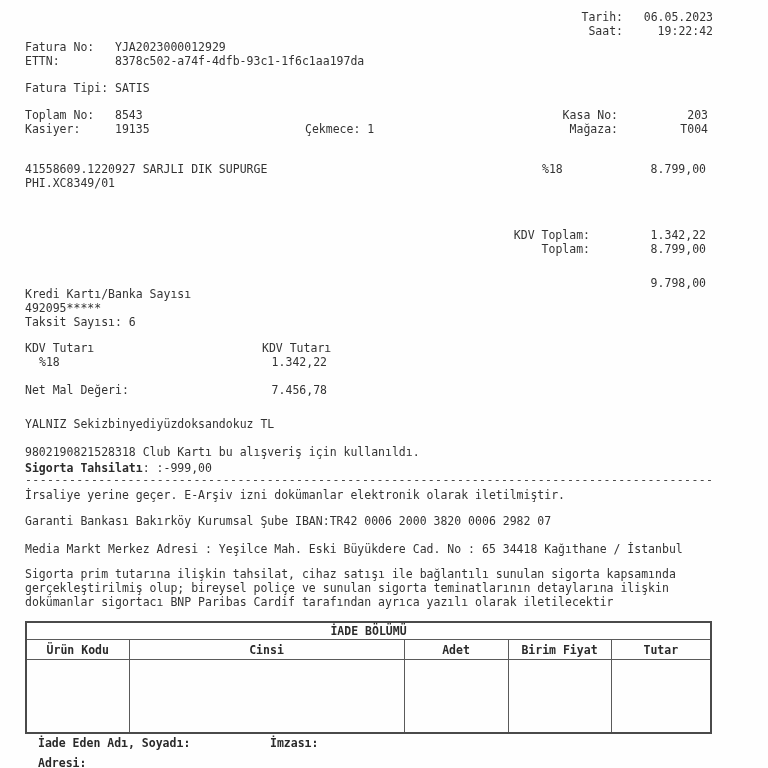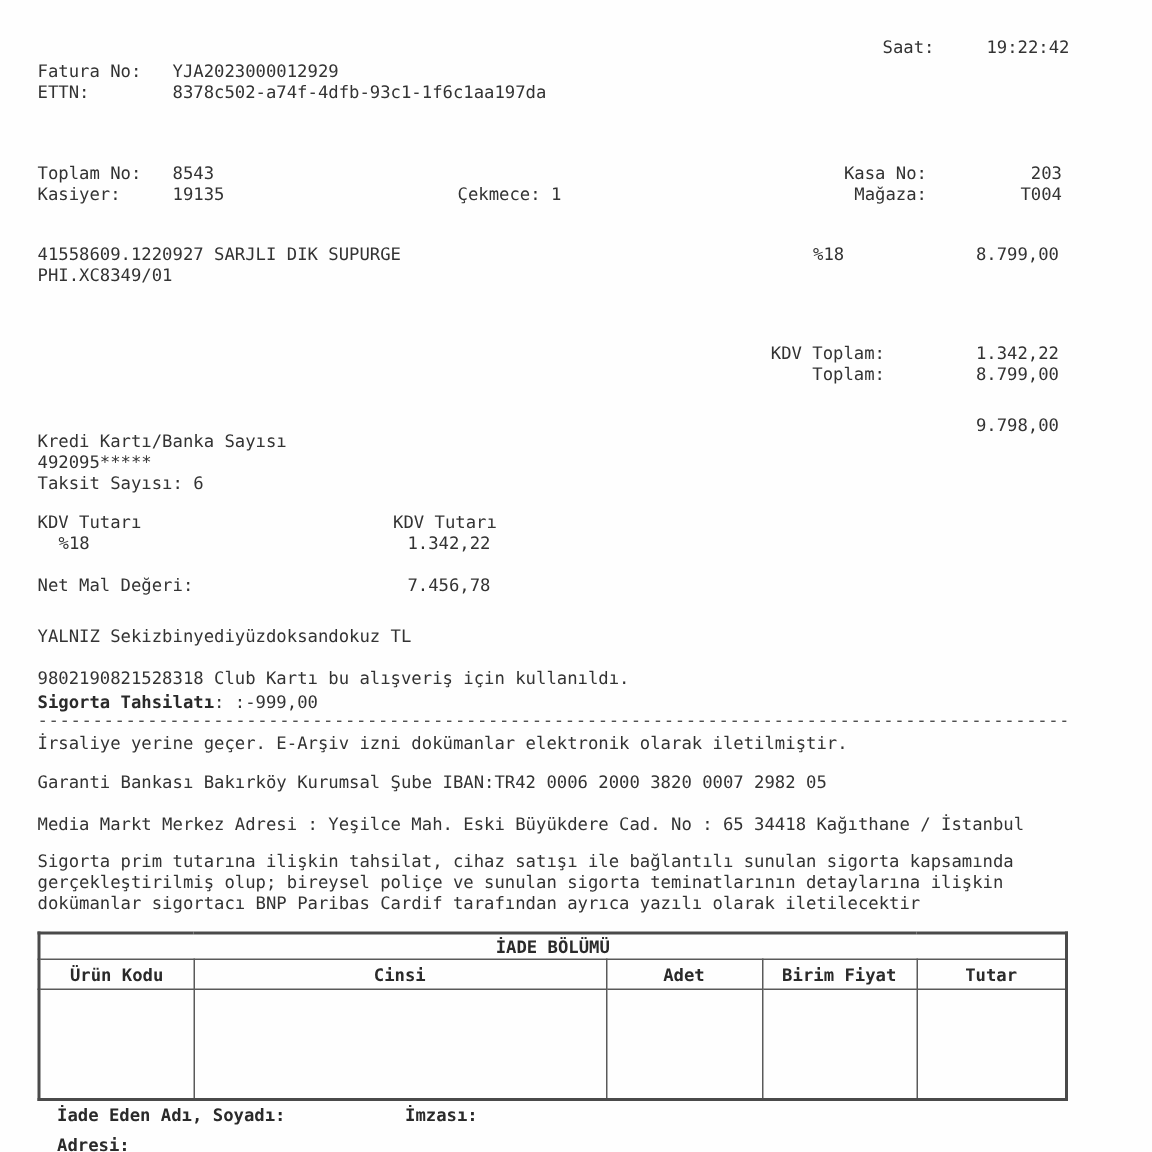--- a/index.html
+++ b/index.html
@@ -22,32 +22,40 @@
   table.iade th, table.iade td{border:1px solid #5a5a5a; padding:0; text-align:center; overflow:hidden;}
   table.iade th.title{height:16px; font-weight:bold; border-bottom:1px solid #5a5a5a;}
   table.iade tr.cols th{height:19px; font-weight:bold;}
   table.iade tr.body td{height:72px;}
 </style>
 </head>
 <body>
 
 <div class="sheet">
 
+  <div class="ln" style="top:10px">
+    <span class="at" style="right:145px">Tarih:</span>
+    <span class="at" style="right:55px">06.05.2023</span>
+  </div>
   <div class="ln" style="top:24px">
     <span class="at" style="right:145px">Saat:</span>
     <span class="at" style="right:55px">19:22:42</span>
   </div>
 
   <div class="ln" style="top:40px">
     <span class="at" style="left:25px">Fatura No:</span>
     <span class="at" style="left:115px">YJA2023000012929</span>
   </div>
   <div class="ln" style="top:54px">
     <span class="at" style="left:25px">ETTN:</span>
     <span class="at" style="left:115px">8378c502-a74f-4dfb-93c1-1f6c1aa197da</span>
+  </div>
+  <div class="ln" style="top:81px">
+    <span class="at" style="left:25px">Fatura Tipi:</span>
+    <span class="at" style="left:115px">SATIS</span>
   </div>
 
   <div class="ln" style="top:108px">
     <span class="at" style="left:25px">Toplam No:</span>
     <span class="at" style="left:115px">8543</span>
     <span class="at" style="right:150px">Kasa No:</span>
     <span class="at" style="right:60px">203</span>
   </div>
   <div class="ln" style="top:122px">
     <span class="at" style="left:25px">Kasiyer:</span>
@@ -110,21 +118,21 @@
   <div class="ln" style="top:461px">
     <span class="at" style="left:25px"><span class="b">Sigorta Tahsilatı</span><span>: :-999,00</span></span>
   </div>
   <div class="ln" style="top:473px">
     <span class="at divider" style="left:25px">---------------------------------------------------------------------------------------------------</span>
   </div>
   <div class="ln" style="top:488px">
     <span class="at" style="left:25px">İrsaliye yerine geçer. E-Arşiv izni dokümanlar elektronik olarak iletilmiştir.</span>
   </div>
   <div class="ln" style="top:514px">
-    <span class="at" style="left:25px">Garanti Bankası Bakırköy Kurumsal Şube IBAN:TR42 0006 2000 3820 0007 2982 05</span>
+    <span class="at" style="left:25px">Garanti Bankası Bakırköy Kurumsal Şube IBAN:TR42 0006 2000 3820 0006 2982 07</span>
   </div>
   <div class="ln" style="top:542px">
     <span class="at" style="left:25px">Media Markt Merkez Adresi : Yeşilce Mah. Eski Büyükdere Cad. No : 65 34418 Kağıthane / İstanbul</span>
   </div>
   <div class="ln" style="top:567px">
     <span class="at" style="left:25px">Sigorta prim tutarına ilişkin tahsilat, cihaz satışı ile bağlantılı sunulan sigorta kapsamında</span>
   </div>
   <div class="ln" style="top:595px">
     <span class="at" style="left:25px">dokümanlar sigortacı BNP Paribas Cardif tarafından ayrıca yazılı olarak iletilecektir</span>
   </div>

